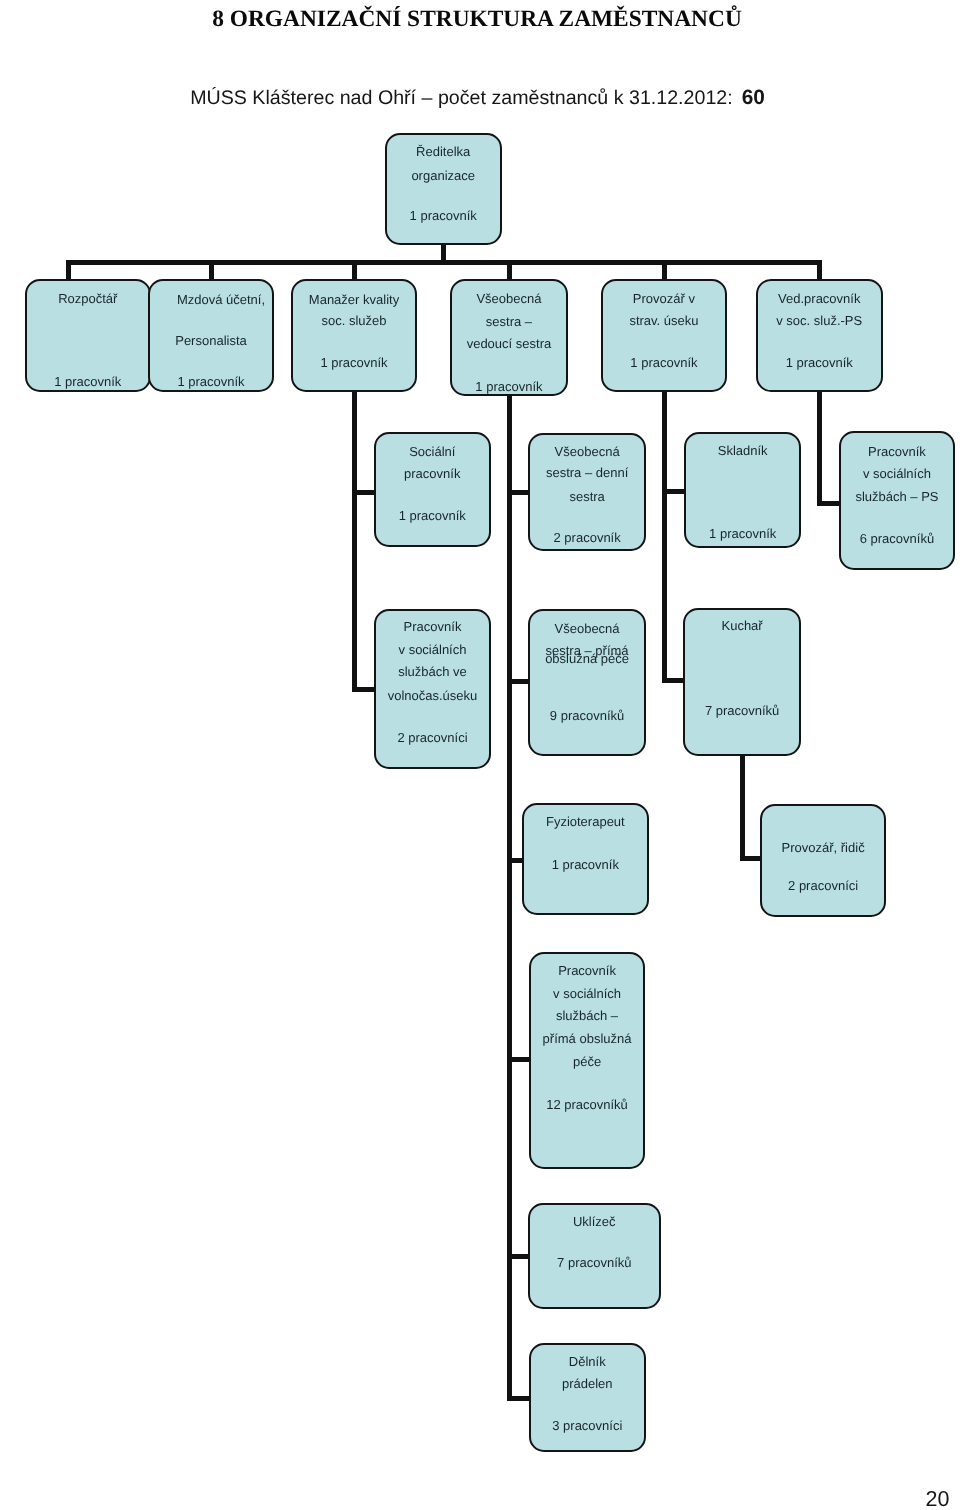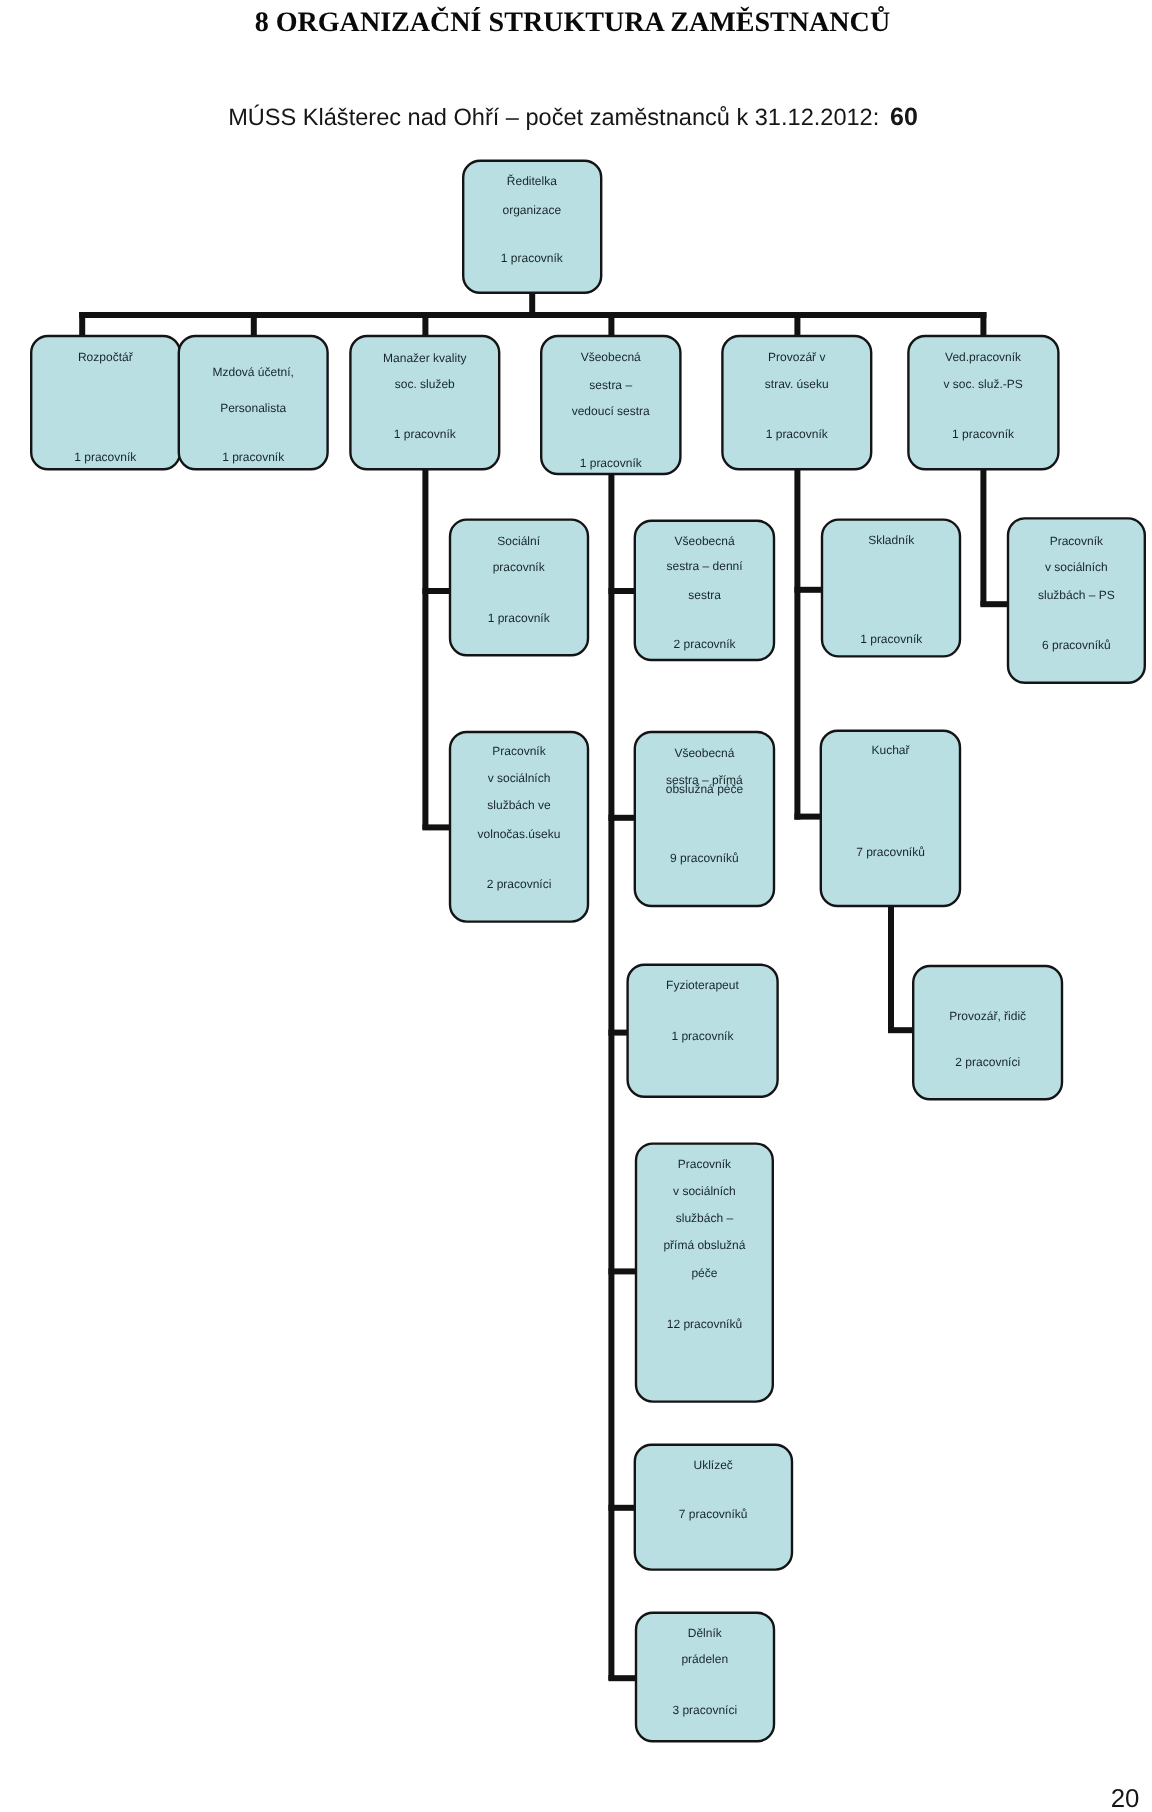--- a/index.html
+++ b/index.html
@@ -33,21 +33,21 @@
   .conn{position:absolute;background:#111111;}
 
   
   .node{
     position:absolute;box-sizing:border-box;
     background:#b9dfe3;border:2.3px solid #141414;border-radius:15px;
     overflow:hidden;
   }
   .node .ln{
     position:absolute;left:0;width:100%;text-align:center;
-    font-size:10px;color:#17262b;white-space:nowrap;
+    font-size:13px;color:#17262b;white-space:nowrap;
     line-height:16px;
   }
 </style>
 </head>
 <body>
 
 <div id="page">
   <div class="doc-title">8 ORGANIZAČNÍ STRUKTURA ZAMĚSTNANCŮ</div>
   <div class="doc-subtitle"><span>MÚSS Klášterec nad Ohří – počet zaměstnanců k 31.12.2012:</span><span class="cnt">60</span></div>
   <div id="chart">
@@ -79,21 +79,21 @@
       <div class="node" style="left: 384.8px; top: 132.6px; width: 116.8px; height: 112.5px;">
         <div class="ln" style="top: 9.65px;">Ředitelka</div>
         <div class="ln" style="top: 32.95px;">organizace</div>
         <div class="ln" style="top: 73.35px;">1 pracovník</div>
       </div>
       <div class="node" style="left: 5px; top: 278.7px; width: 125.5px; height: 113.3px; margin-left: 20px;">
         <div class="ln" style="top: 9.95px;">Rozpočtář</div>
         <div class="ln" style="top: 92.95px;">1 pracovník</div>
       </div>
       <div class="node" style="left: 148.3px; top: 278.7px; width: 125.4px; height: 113.3px;">
-        <div class="ln" style="top: 22px;">Mzdová účetní,</div>
+        <div class="ln" style="top: 11px; padding-left: 10px;">Mzdová účetní,</div>
         <div class="ln" style="top: 52.15px;">Personalista</div>
         <div class="ln" style="top: 92.95px;">1 pracovník</div>
       </div>
       <div class="node" style="left: 291.3px; top: 278.7px; width: 125.4px; height: 113.3px;">
         <div class="ln" style="top: 11px;">Manažer kvality</div>
         <div class="ln" style="top: 32.55px;">soc. služeb</div>
         <div class="ln" style="top: 74.55px;">1 pracovník</div>
       </div>
       <div class="node" style="left: 450.1px; top: 279.3px; width: 117.7px; height: 117px;">
         <div class="ln" style="top: 9.55px;">Všeobecná</div>

